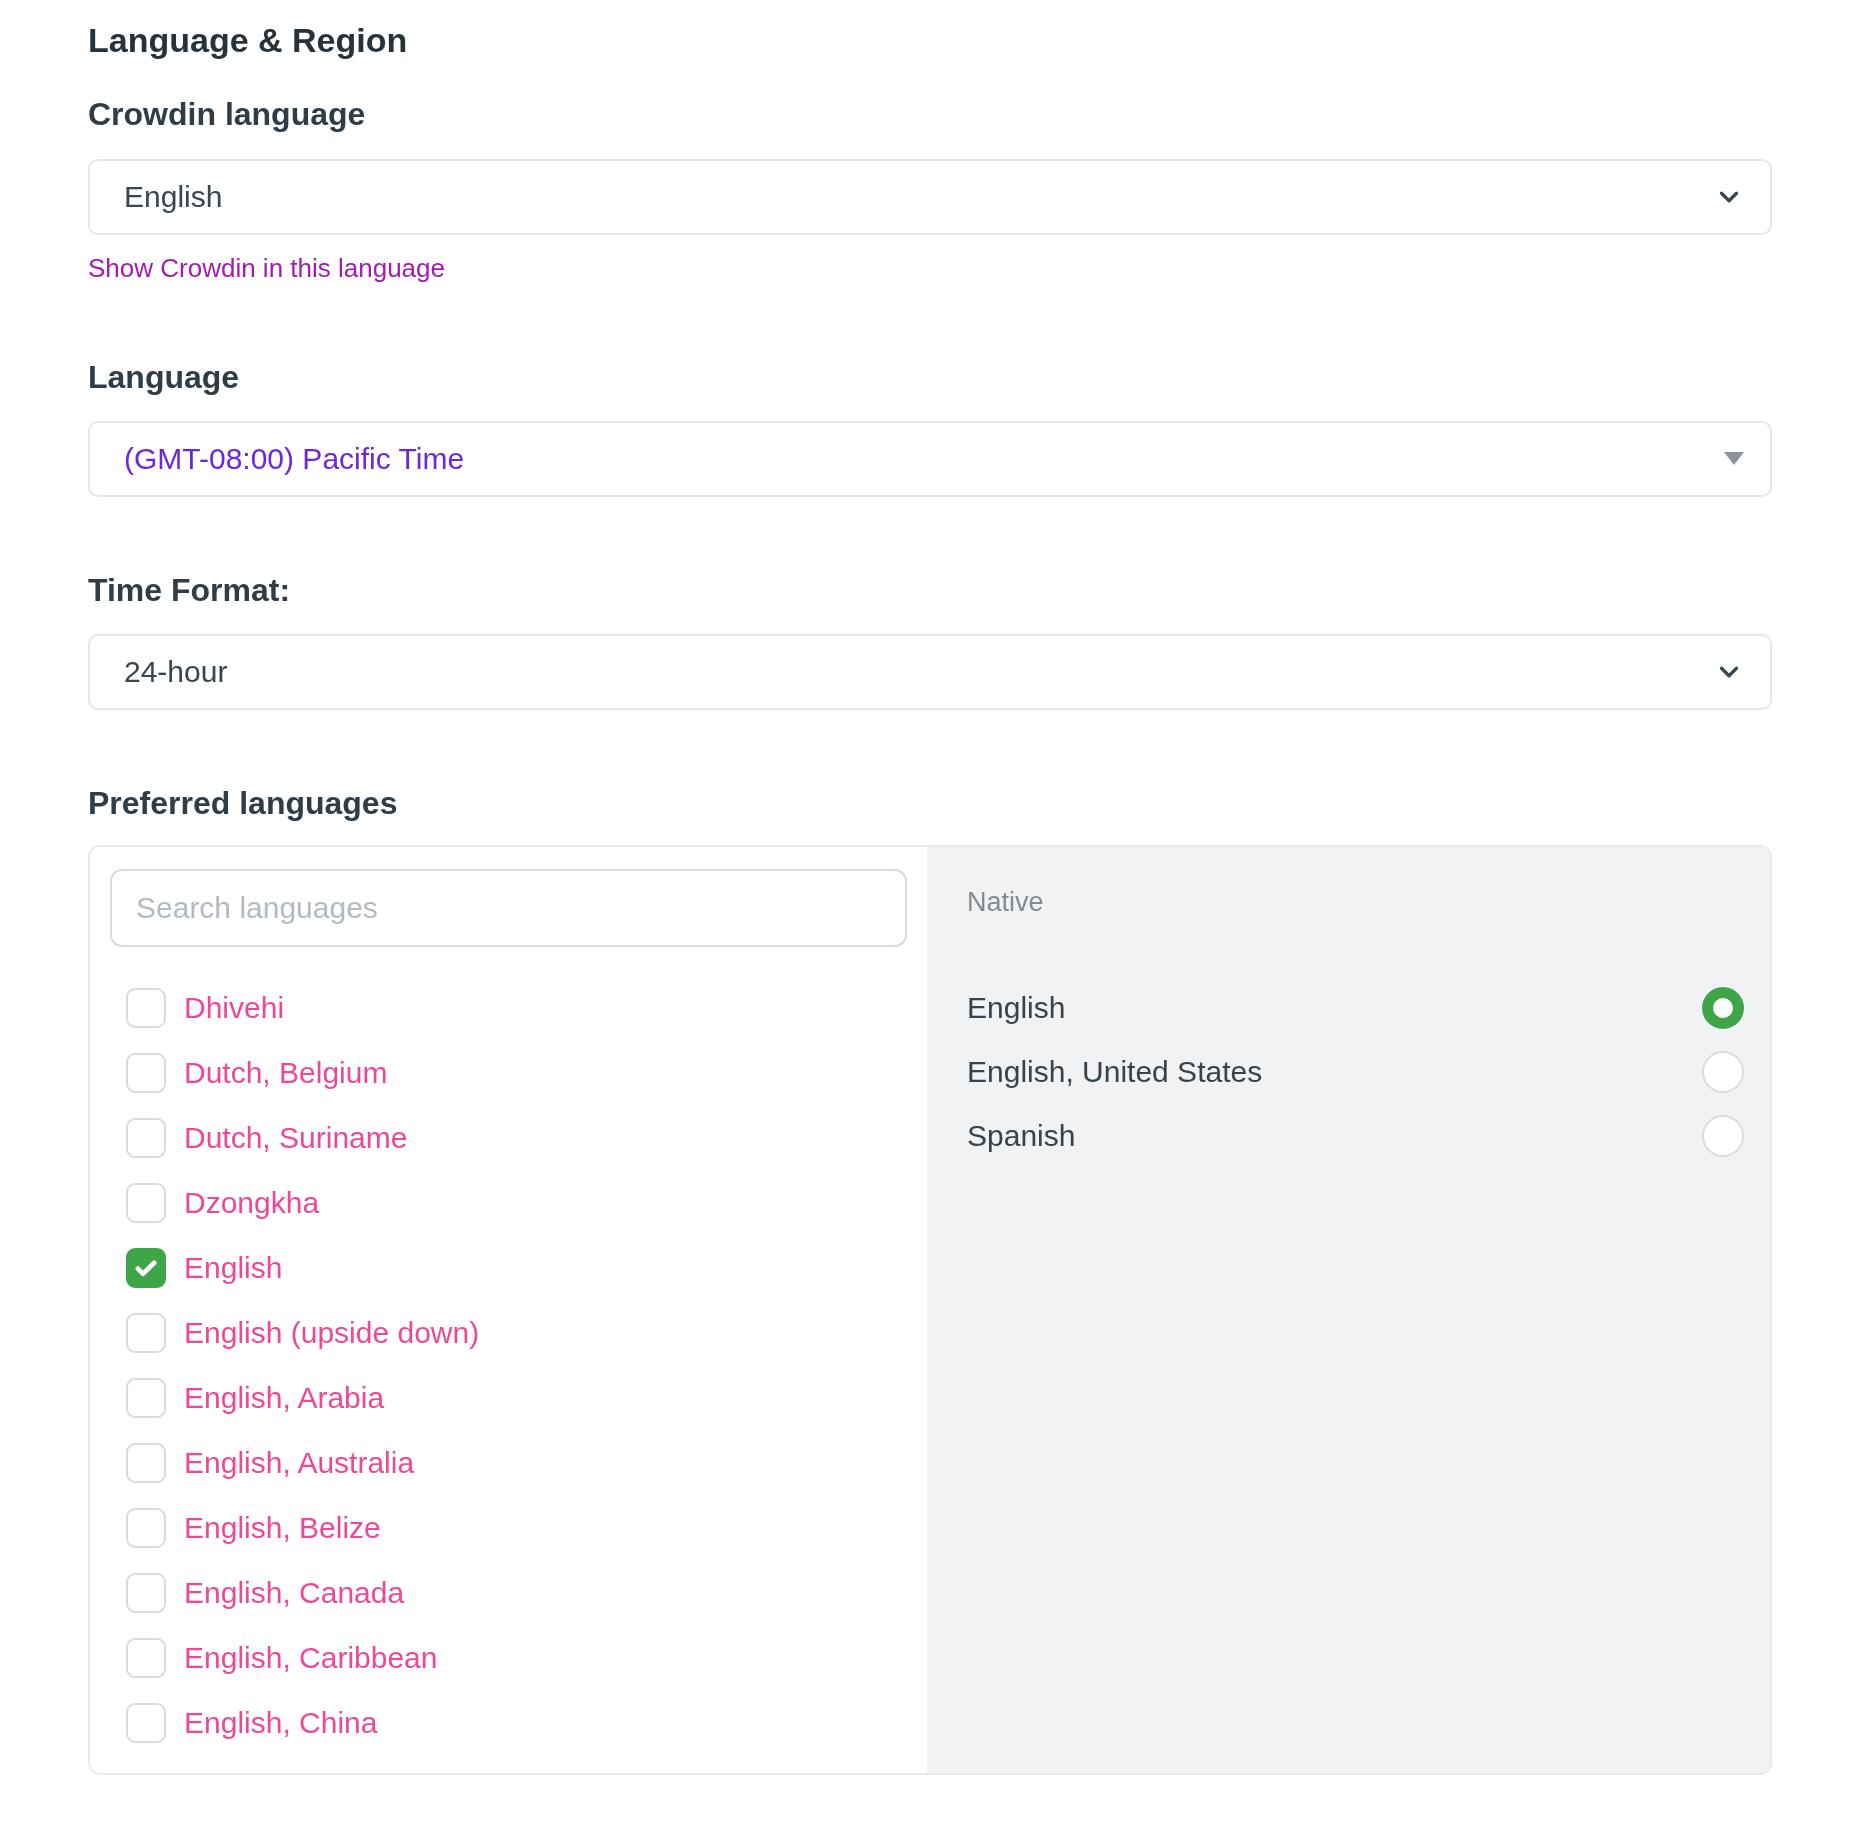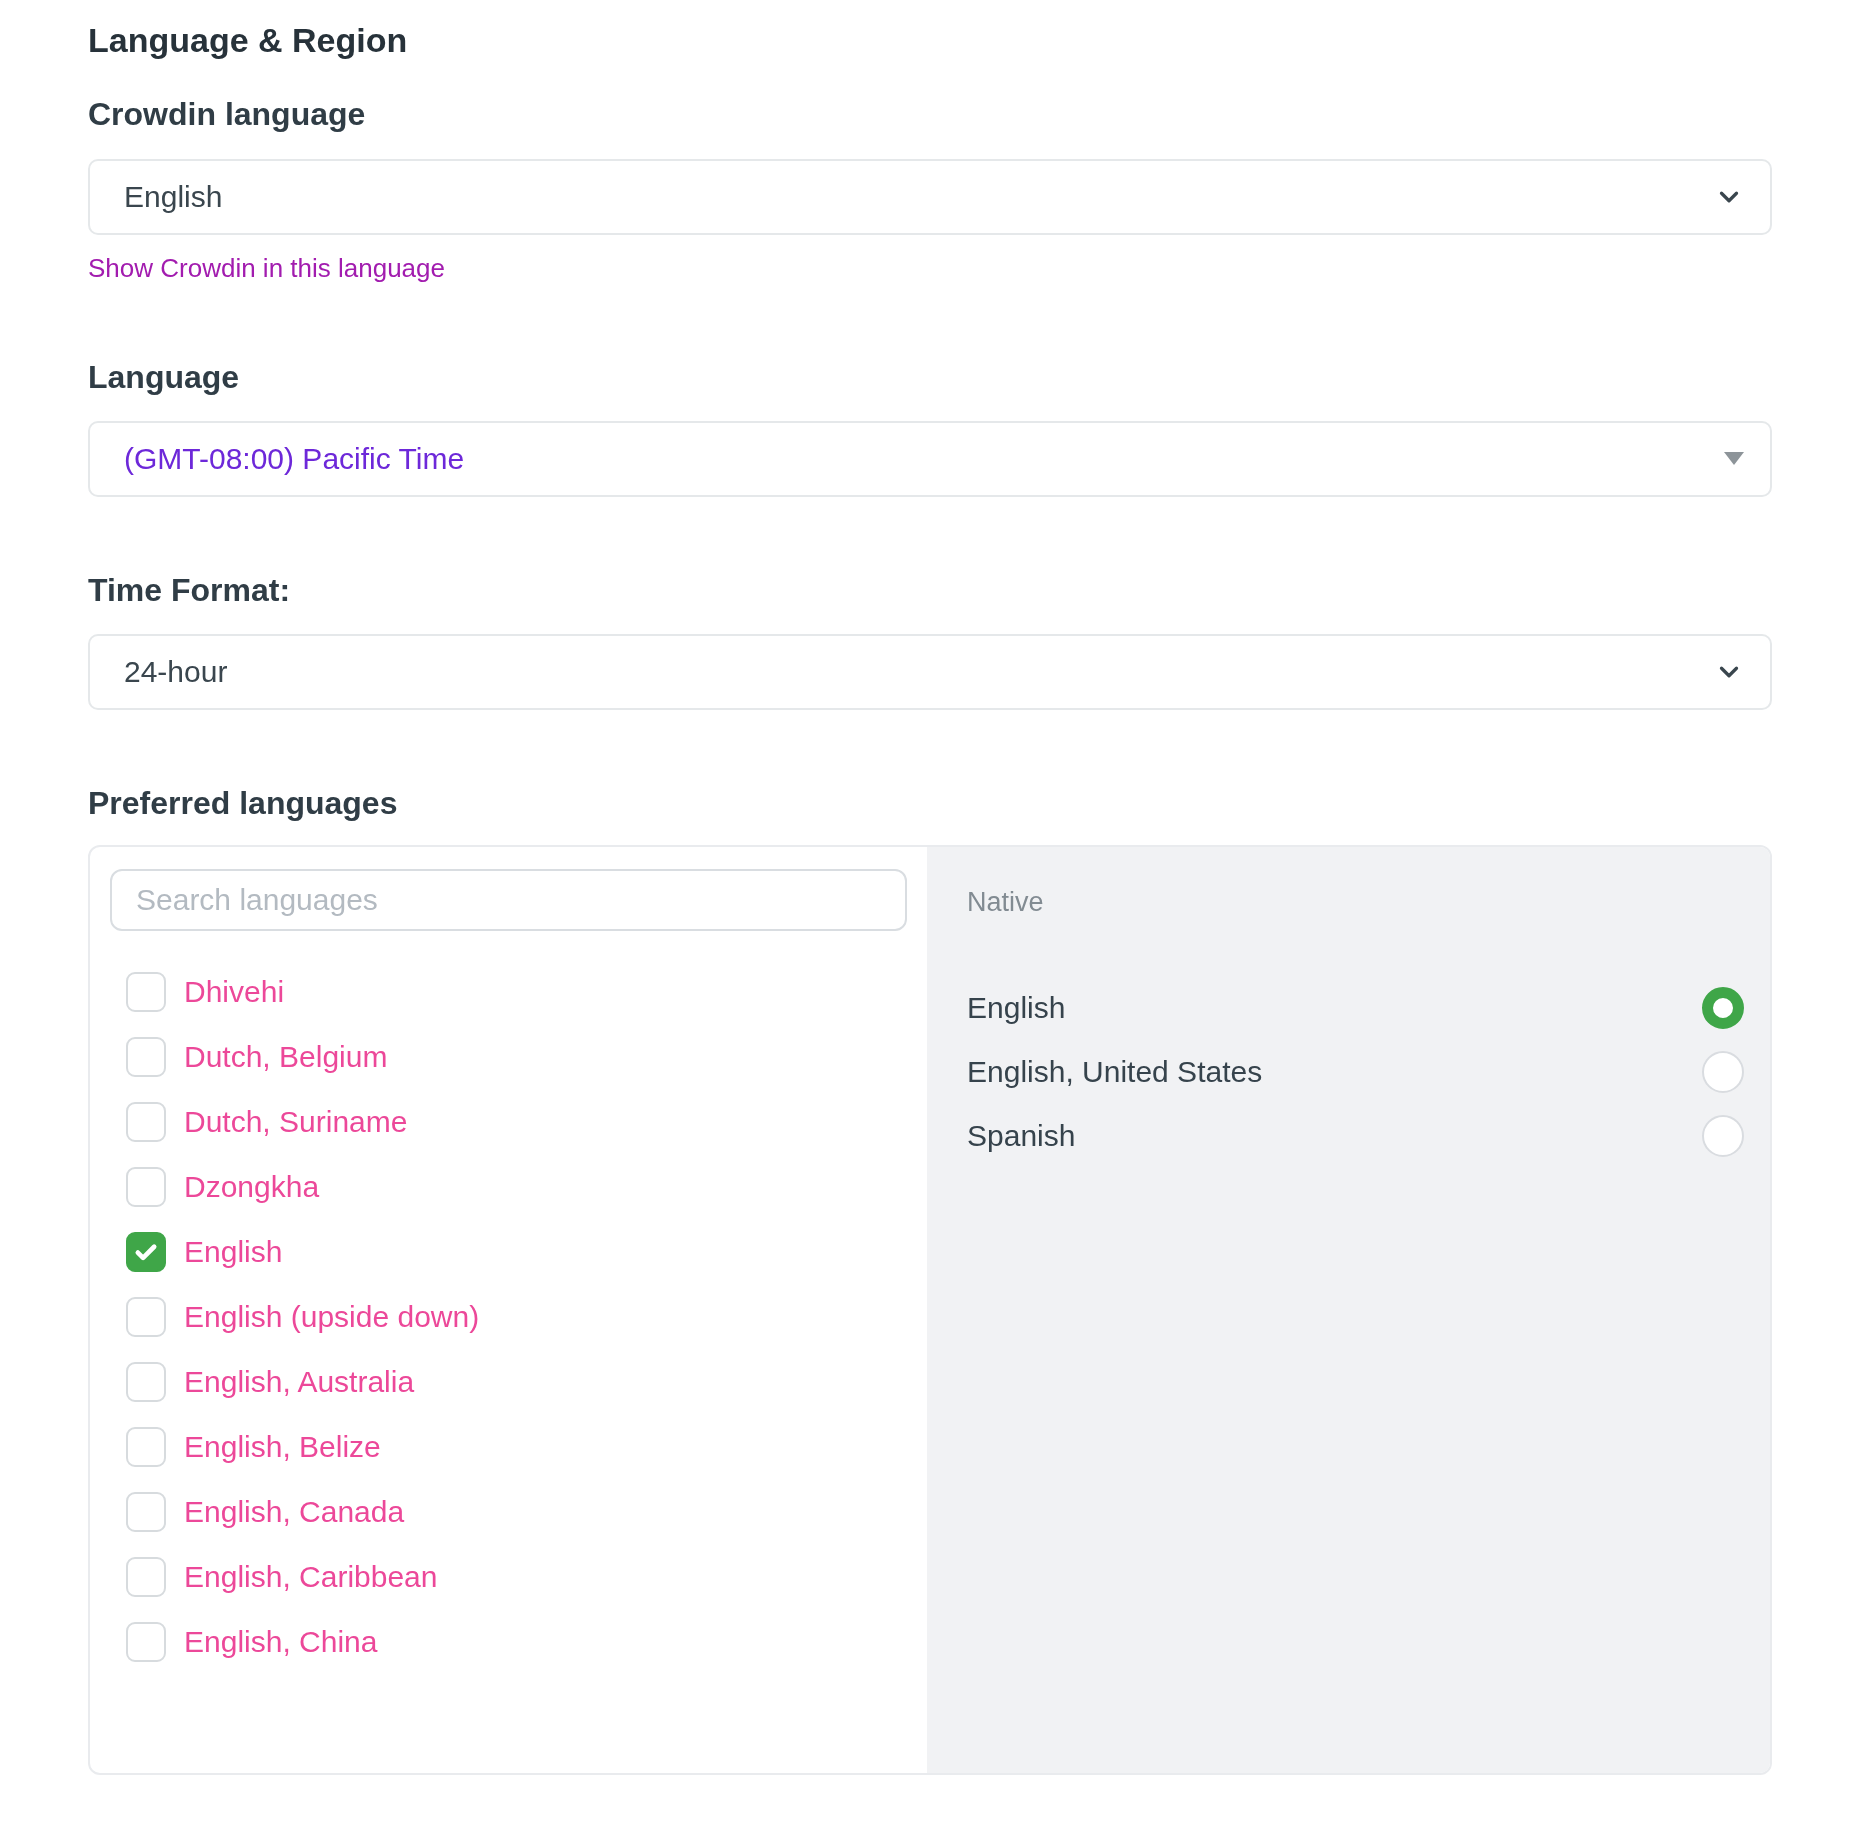--- a/index.html
+++ b/index.html
@@ -57,21 +57,21 @@
     border-radius: 12px;
     display: flex;
     overflow: hidden;
     background: #fff;
   }
   .left-panel {
     width: 837px; flex: none;
     padding: 22px 20px 0 20px;
   }
   .search-input {
-    width: 100%; height: 62px;
+    width: 100%; height: 78px;
     border: 2px solid #d9dde1;
     border-radius: 12px;
     padding: 0 24px;
     font-family: "Liberation Sans", sans-serif;
     font-size: 30px; color: #3a464e;
     outline: none;
   }
   .search-input::placeholder { color: #b3bac1; }
 
   .lang-list { margin-top: 28px; }
@@ -204,20 +204,28 @@
 
   <div class="lang-row">
     <span class="checkbox">
       <svg width="28" height="28" viewBox="0 0 24 24">
                 <path d="M5 12.5l4.5 4.5L19 7.5" stroke="#ffffff" stroke-width="4" fill="none" stroke-linecap="round" stroke-linejoin="round"></path>
               </svg>
     </span>
     <span class="lang-label">English (upside down)</span>
   </div>
 
+  <div class="lang-row">
+    <span class="checkbox">
+      <svg width="28" height="28" viewBox="0 0 24 24">
+                <path d="M5 12.5l4.5 4.5L19 7.5" stroke="#ffffff" stroke-width="4" fill="none" stroke-linecap="round" stroke-linejoin="round"></path>
+              </svg>
+    </span>
+    <span class="lang-label">English, Arabia</span>
+  </div>
 
   <div class="lang-row">
     <span class="checkbox">
       <svg width="28" height="28" viewBox="0 0 24 24">
                 <path d="M5 12.5l4.5 4.5L19 7.5" stroke="#ffffff" stroke-width="4" fill="none" stroke-linecap="round" stroke-linejoin="round"></path>
               </svg>
     </span>
     <span class="lang-label">English, Australia</span>
   </div>
 

